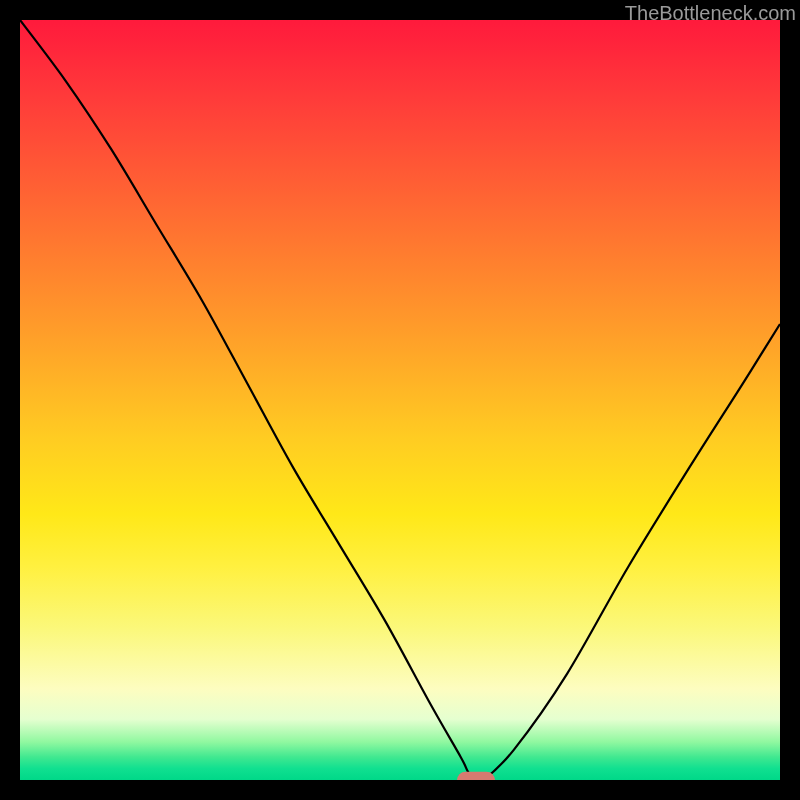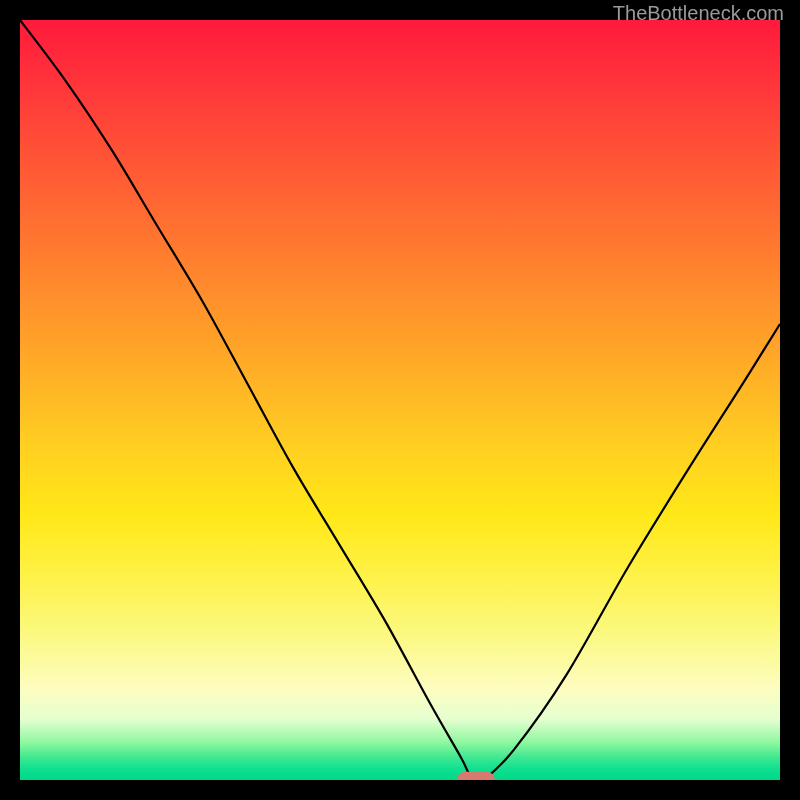--- a/index.html
+++ b/index.html
@@ -60,21 +60,21 @@
   }
   .marker {
     position: absolute;
     background: #d67a70;
     border-radius: 9px;
     transform: translate(-50%, -50%);
   }
   .watermark {
     position: absolute;
     top: 2px;
-    right: 16px;
+    right: 4px;
     color: #9a9a9a;
     font-size: 20px;
     user-select: none;
   }
 </style>
 </head>
 <body>
 
 <div class="frame">
 

